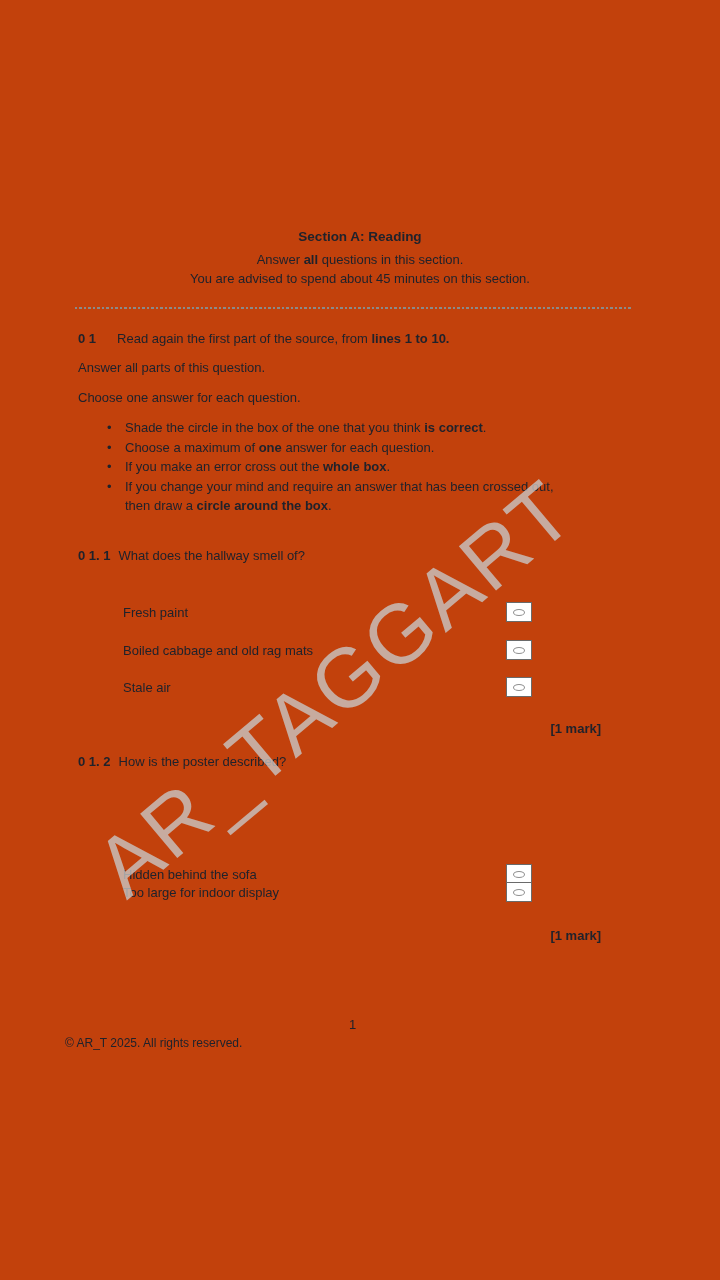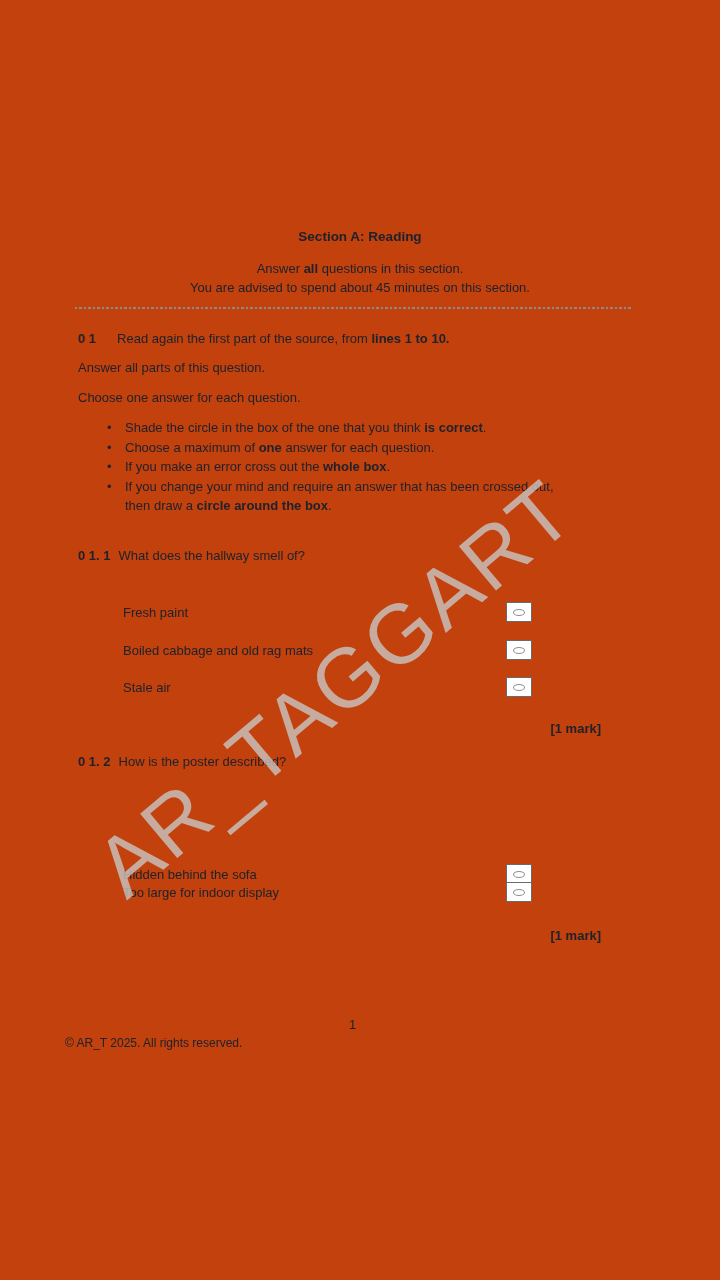--- a/index.html
+++ b/index.html
@@ -10,21 +10,21 @@
     font-family:"Liberation Sans", sans-serif;
     font-size:13px;
     color:var(--text-color, #20222b);
     overflow:hidden;
   }
   .abs { position:absolute; }
 
   
   .hdr { left:66px; top:228px; width:588px; text-align:center; }
   .hdr-title { font-weight:bold; font-size:13.5px; line-height:18px; }
-  .hdr-sub1 { margin-top:13px; line-height:19px; }
+  .hdr-sub1 { margin-top:4px; line-height:19px; }
   .hdr-sub2 { line-height:19px; }
   b, .bold { font-weight:bold; }
 
   .divider {
     left:75px; top:307px; width:558px; height:2px;
     background-image:repeating-linear-gradient(to right,
       var(--divider-color,#8a8a8a) 0px, var(--divider-color,#8a8a8a) 2.5px,
       transparent 2.5px, transparent 4.5px);
   }
 

